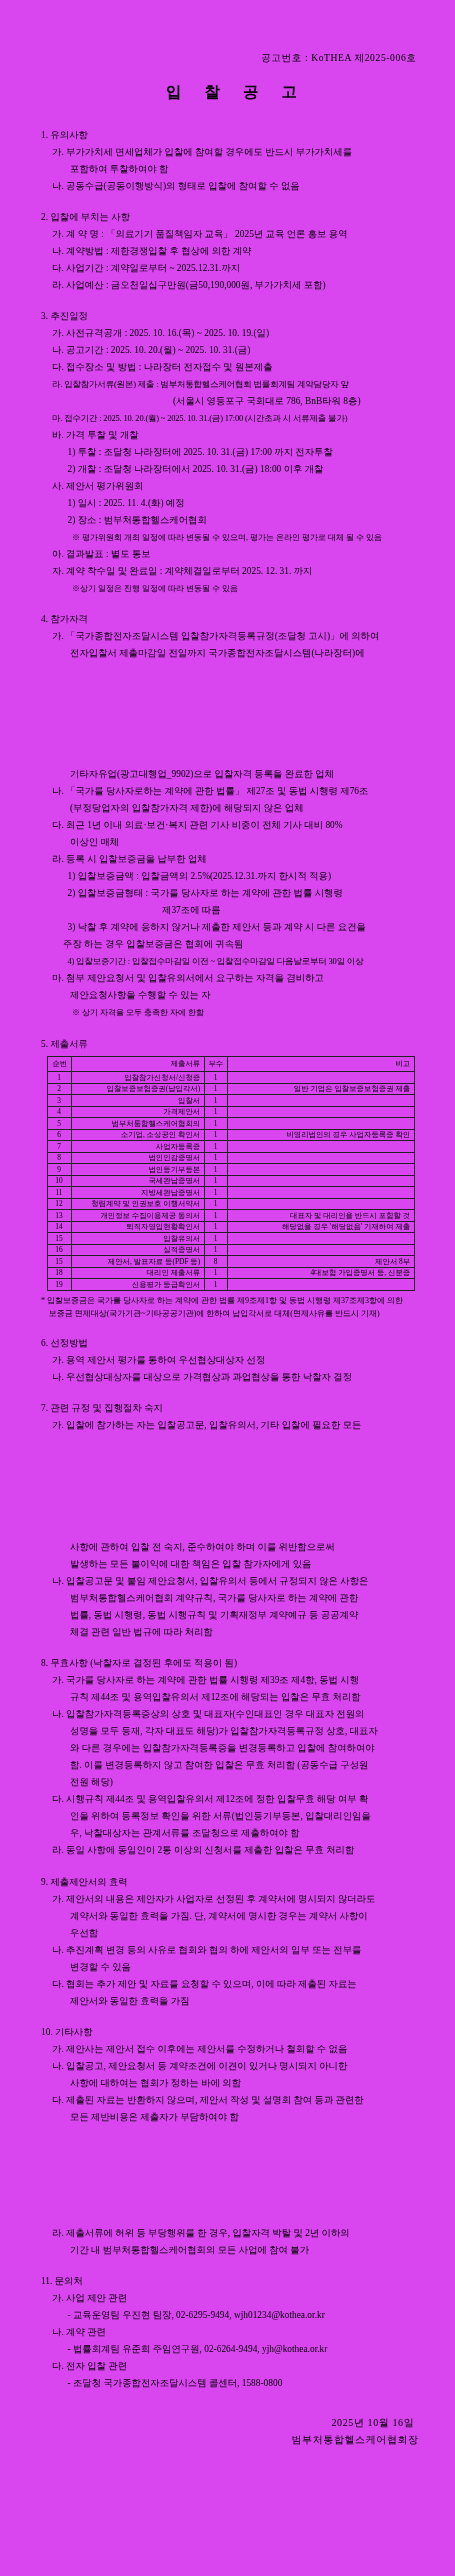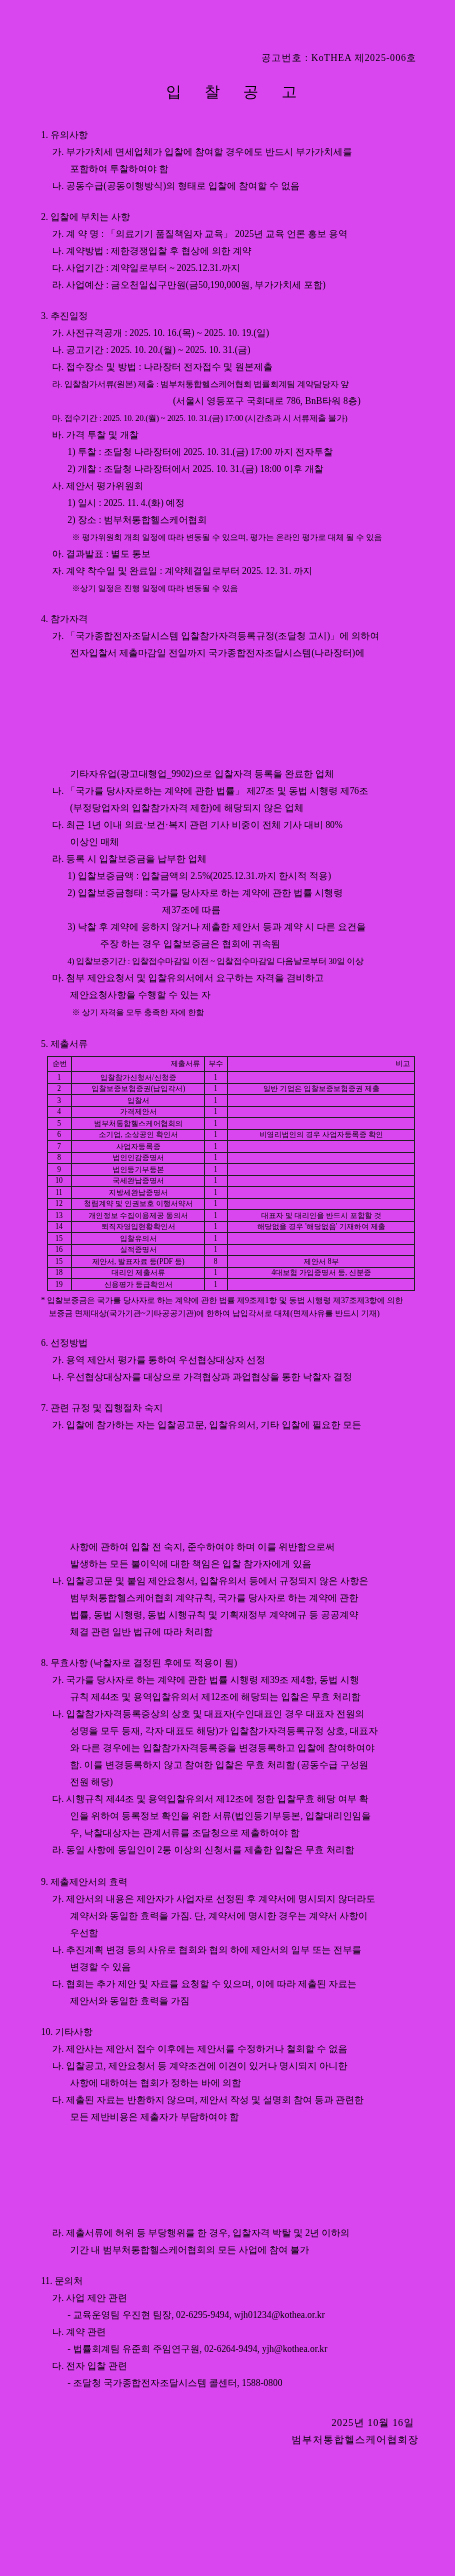--- a/index.html
+++ b/index.html
@@ -18,33 +18,33 @@
     text-align:right;
     padding-right:5.5px;
     font-size:9.6px;
     letter-spacing:0.6px;
     white-space:nowrap;
   }
   .doc-title{
     margin-top:16.5px;
     text-align:center;
     font-family:"Liberation Sans","DejaVu Sans",sans-serif;
-    font-weight:400;
+    font-weight:700;
     font-size:15.4px;
     letter-spacing:9.4px;
     text-indent:9.4px;
     white-space:nowrap;
   }
   .body-block{margin-top:24px;}
   .ln{line-height:17px;white-space:nowrap;}
   .sec{margin-left:0;margin-top:14.3px;}
   .item{margin-left:11px;}
   .cont{margin-left:29px;}
   .sub{margin-left:26.5px;}
-  .subc2{margin-left:59px;}
+  .subc2{margin-left:22px;}
   .subc3{margin-left:121px;}
   .note{margin-left:31px;font-size:8px;}
   .addr{margin-left:132px;}
   .dash{margin-left:26.5px;}
   .tight{font-size:8.5px;letter-spacing:-0.2px;}
   .gap{margin:0;}
   .fnote1{margin-left:0;font-size:8px;line-height:12.7px;margin-top:4.4px;}
   .fnote2{margin-left:7.7px;font-size:8px;line-height:12.7px;}
   table.docs{
     border-collapse:collapse;
@@ -58,21 +58,21 @@
     border:0.6px solid #222222;
     padding:0 3.3px;
     height:10.5px;
     line-height:9.4px;
     overflow:hidden;
     white-space:nowrap;
     font-weight:normal;
   }
   table.docs th{height:14.3px;text-align:right;}
   table.docs td.c{text-align:center;}
-  table.docs td.l{text-align:center;padding-left:5px;}
+  table.docs td.l{text-align:right;padding-left:5px;}
   table.docs{border-top:0.8px solid #000;border-bottom:0.8px solid #000;}
   .col-no{width:24px;}
   .col-doc{width:133px;}
   .col-qty{width:23px;}
   .col-note{width:187px;}
   .sign-date{
     margin-top:24px;
     text-align:right;
     padding-right:7.7px;
     font-size:10px;

